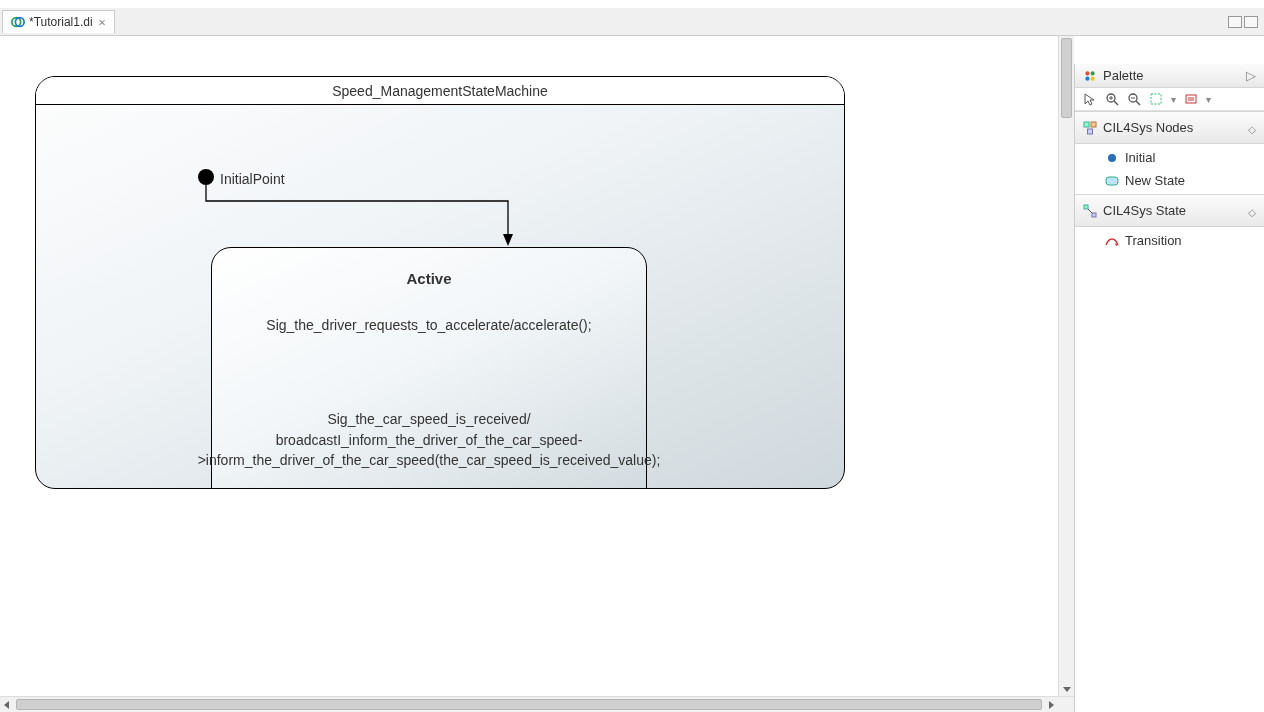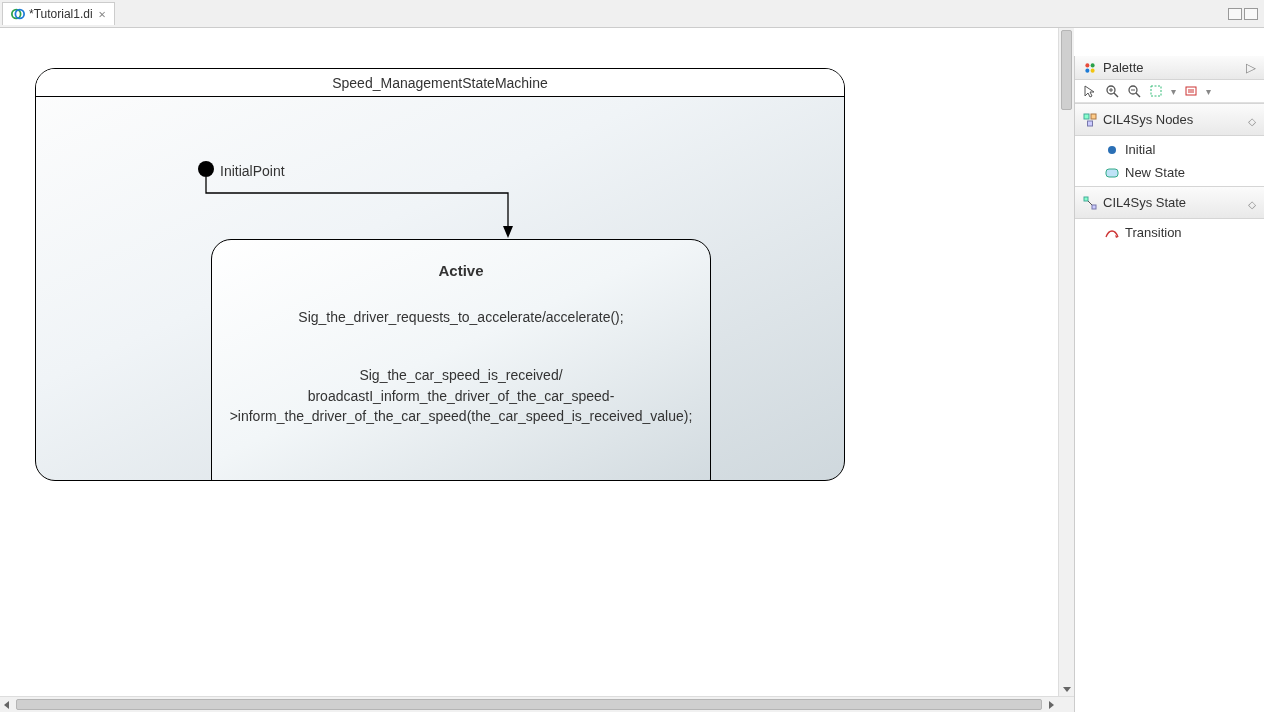--- a/index.html
+++ b/index.html
@@ -1,20 +1,20 @@
 <!DOCTYPE html>
 <html><head>
 <meta charset="utf-8">
 <style>
   * { box-sizing: border-box; }
   html, body { margin: 0; padding: 0; height: 100%; font-family: "Segoe UI", Tahoma, sans-serif; font-size: 13px; color: #333; background: #fff; }
   .app { display: flex; flex-direction: column; width: 1264px; height: 712px; overflow: hidden; }
 
   
-  .tab-bar { display: flex; align-items: center; height: 28px; background: #f0f0f0; border-bottom: 1px solid #ccc; position: relative; }
+  .tab-bar { display: flex; align-items: center; height: 28px; background: #f0f0f0; border-bottom: 1px solid #ccc; position: relative; margin-top: 8px; }
   .tab { display: flex; align-items: center; padding: 4px 8px; background: #fff; border: 1px solid #ccc; border-bottom: none; margin-left: 2px; font-size: 12px; }
   .tab svg.tab-icon { width: 14px; height: 14px; margin-right: 4px; }
   .tab .close-x { margin-left: 6px; font-family: monospace; color: #888; cursor: pointer; }
   .win-controls { margin-left: auto; display: flex; gap: 2px; padding-right: 6px; }
   .win-controls .wc { width: 14px; height: 12px; border: 1px solid #999; background: #f8f8f8; }
 
   
   .main { flex: 1; display: flex; min-height: 0; }
   .canvas-area { flex: 1; position: relative; display: flex; flex-direction: column; min-width: 0; }
   .canvas-scroll { flex: 1; position: relative; overflow: hidden;
@@ -39,29 +39,29 @@
     position: absolute; left: 35px; top: 40px; width: 810px; height: 413px;
     border: 1.5px solid #000; border-radius: 20px; overflow: hidden;
     background: linear-gradient(155deg, #fdfdfd 0%, #f0f4f7 40%, #cfd8dd 100%);
   }
   .sm-title { height: 28px; border-bottom: 1.5px solid #000; display: flex; align-items: center; justify-content: center; font-size: 14px; background: #fff; }
   .initial-dot { position: absolute; left: 162px; top: 92px; width: 16px; height: 16px; background: #000; border-radius: 50%; }
   .initial-label { position: absolute; left: 184px; top: 94px; font-size: 14px; }
 
   
   .state {
-    position: absolute; left: 175px; top: 170px; width: 500px; height: 260px;
+    position: absolute; left: 175px; top: 170px; width: 436px; height: 260px;
     border: 1.5px solid #000; border-radius: 20px;
     background: linear-gradient(155deg, #ffffff 0%, #f2f6f8 45%, #d0d9de 100%);
     display: flex; flex-direction: column; align-items: center; text-align: center; padding: 22px 20px 10px;
     font-size: 14px;
   }
   .state-name { font-weight: 600; margin-bottom: 28px; font-size: 15px; }
   .state-block { line-height: 1.45; margin-bottom: 38px; white-space: nowrap; }
-  .state-block:last-child { margin-bottom: 0; }
+  .state-block:last-child { margin-bottom: 0; margin-top: 36px; }
 
   
   svg.arrow-overlay { position: absolute; left: 0; top: 0; width: 100%; height: 100%; pointer-events: none; }
 
   
   .palette { width: 190px; border-left: 1px solid #ccc; background: #fff; display: flex; flex-direction: column; font-size: 13px; margin-top: 28px; }
   .palette-header { display: flex; align-items: center; padding: 4px 8px; border-bottom: 1px solid #d5d5d5;
     background: linear-gradient(#fbfbfb, #e9e9e9); }
   .palette-header .picn { width: 14px; height: 14px; margin-right: 6px; }
   .palette-header .tri { margin-left: auto; color: #888; }

